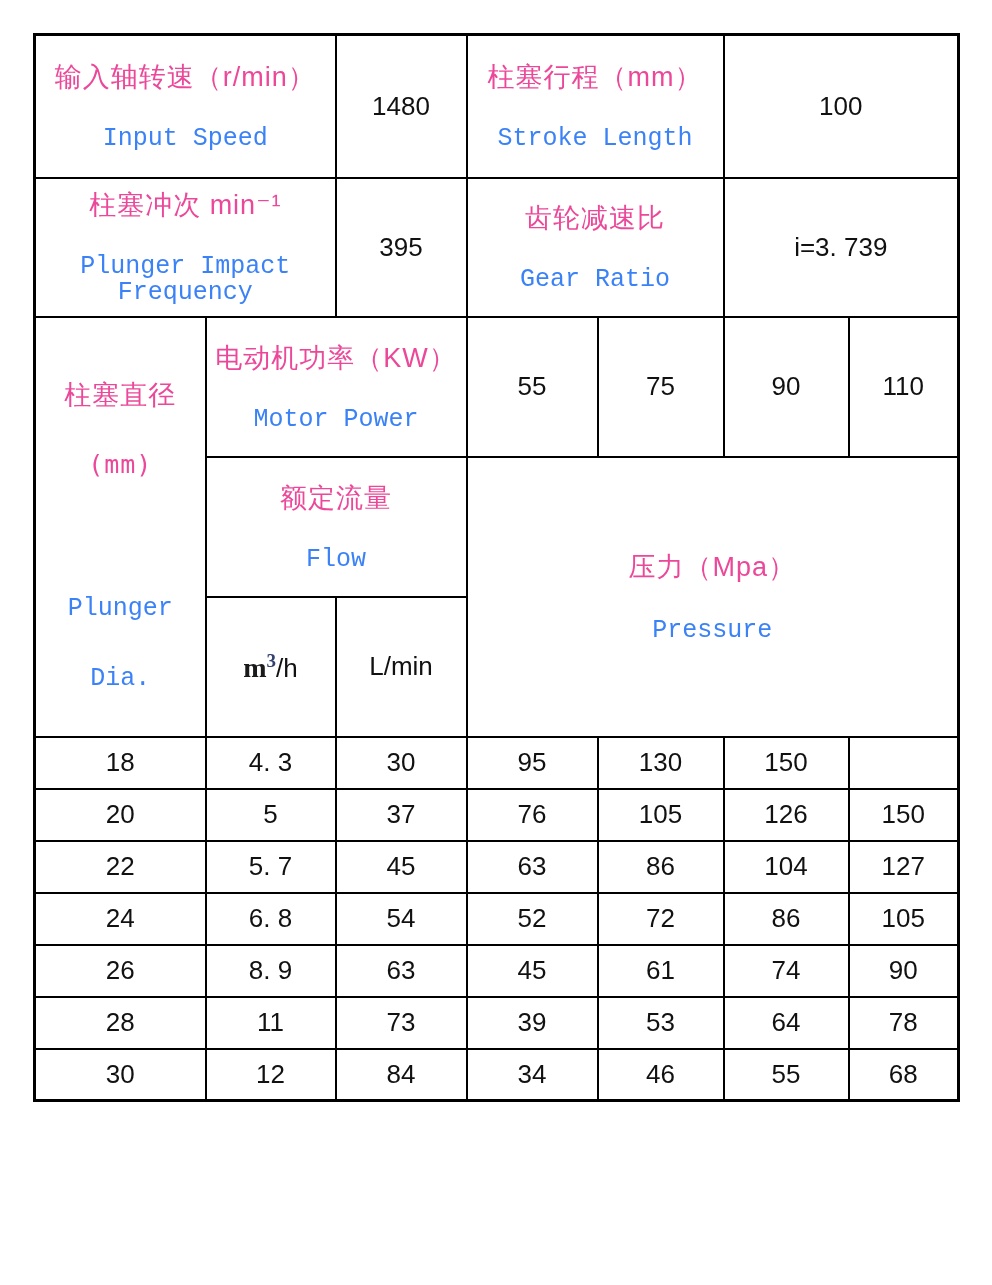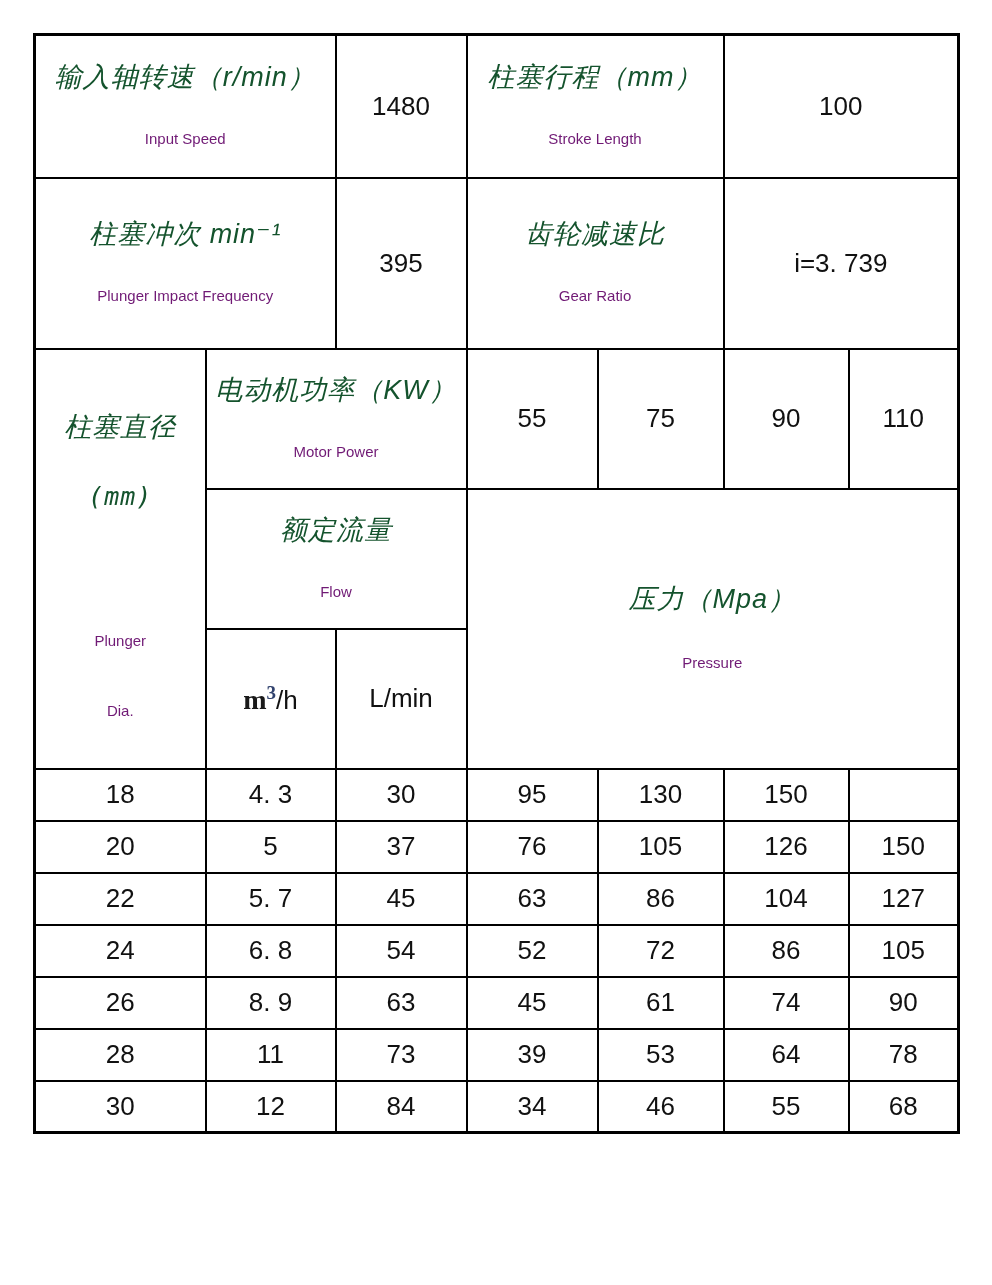--- a/index.html
+++ b/index.html
@@ -27,28 +27,27 @@
     text-align: center;
     vertical-align: middle;
     overflow: hidden;
   }
   
   .zh {
     font-family: "Liberation Sans", "DejaVu Sans", sans-serif;
     font-size: 27px;
     letter-spacing: 1px;
     line-height: 34px;
-    color: #14532d;
-    font-style: italic;
+    color: #ec4899;
   }
   .en {
-    font-family: Liberation Sans, sans-serif;
-    font-size: 15px;
+    font-family: Liberation Mono, monospace;
+    font-size: 25px;
     line-height: 26px;
-    color: #701a75;
+    color: #3b82f6;
   }
   .num {
     font-family: "Liberation Sans", "DejaVu Sans", sans-serif;
     font-size: 26px;
     color: #111111;
   }
   
   td.label-cell { vertical-align: top; padding-top: 16px; }
   td.label-cell .en { margin-top: 32px; display: block; }
   td.label-cell .zh { display: block; }
@@ -78,21 +77,21 @@
     vertical-align: 10px;
     color: #31426e;
   }
   .m3rest {
     font-family: "Liberation Sans", "DejaVu Sans", sans-serif;
     font-size: 26px;
     color: #111111;
   }
   
   tr.r1 { height: 143px; }
-  tr.r2 { height: 171px; }
+  tr.r2 { height: 139px; }
   tr.r3 { height: 140px; }
   tr.r4 { height: 140px; }
   tr.r5 { height: 140px; }
   tr.data { height: 52px; }
   tr.data td { vertical-align: middle; }
 </style>
 </head>
 <body>
 
 <div class="page">

